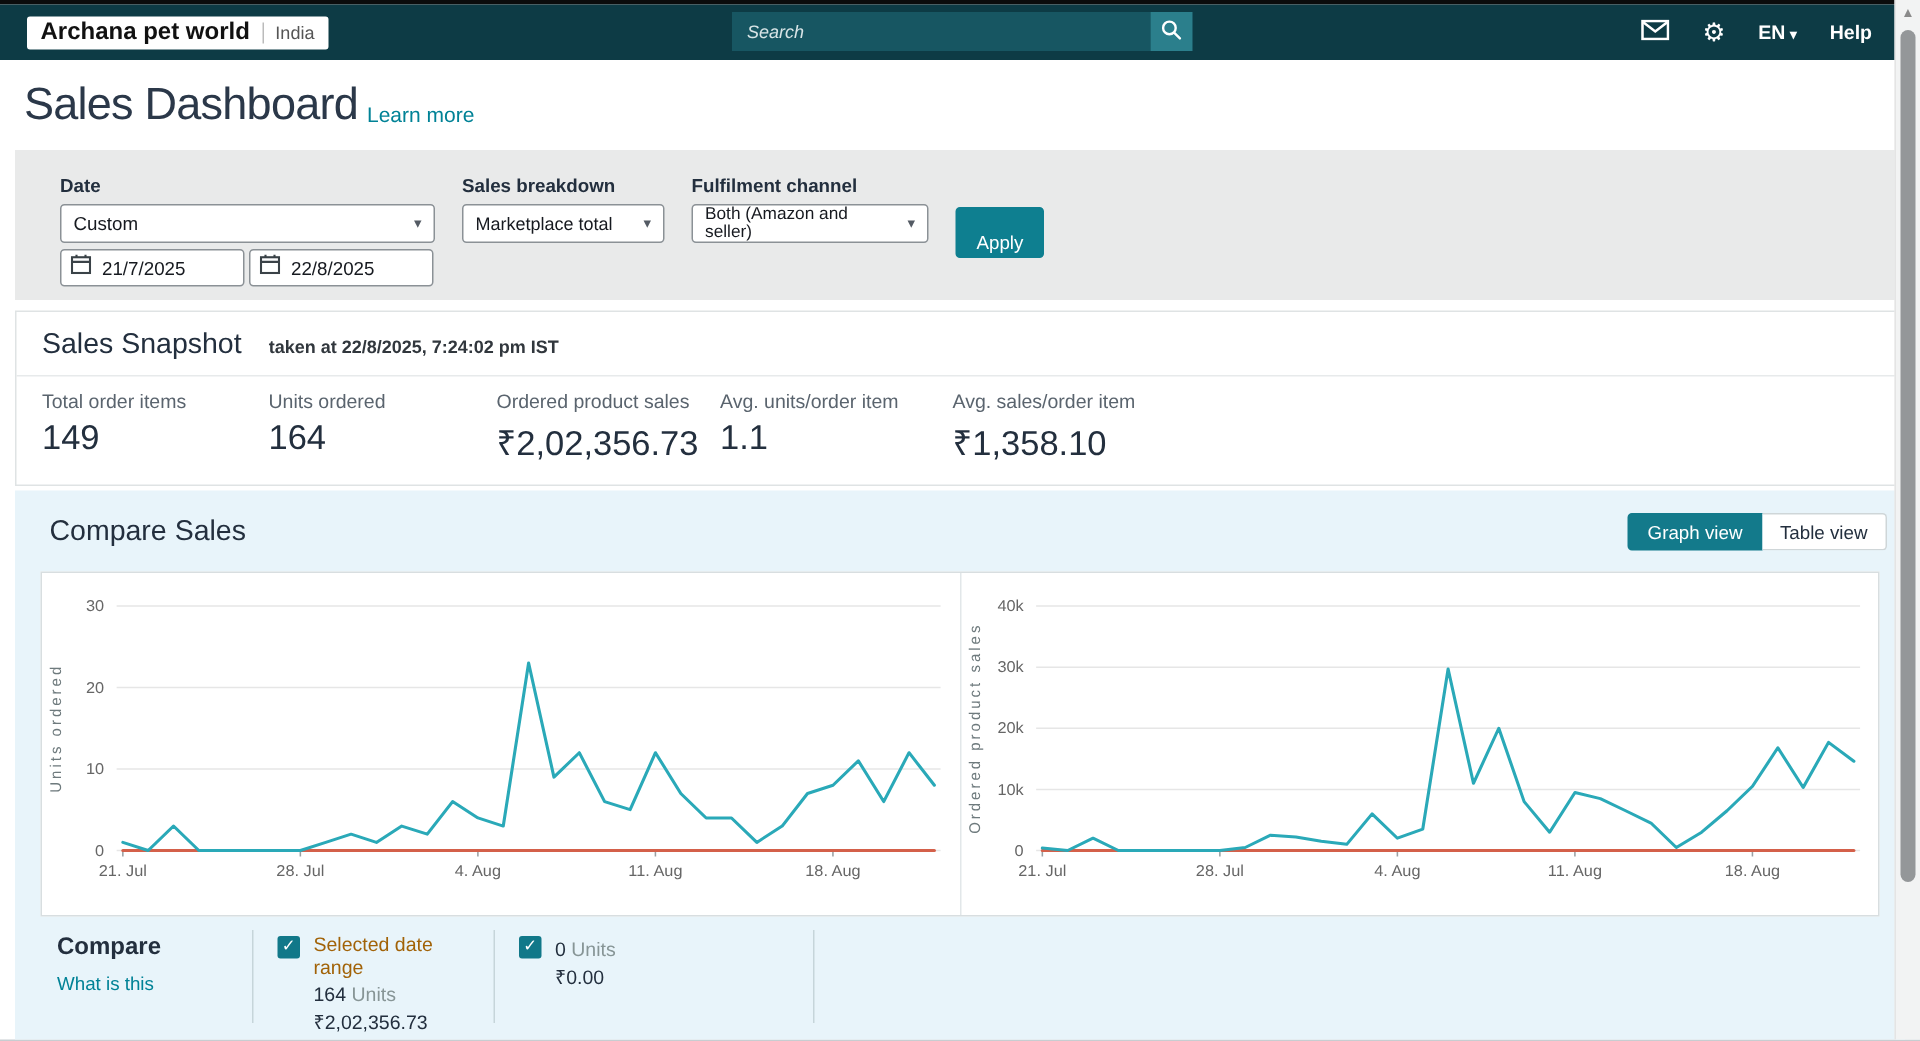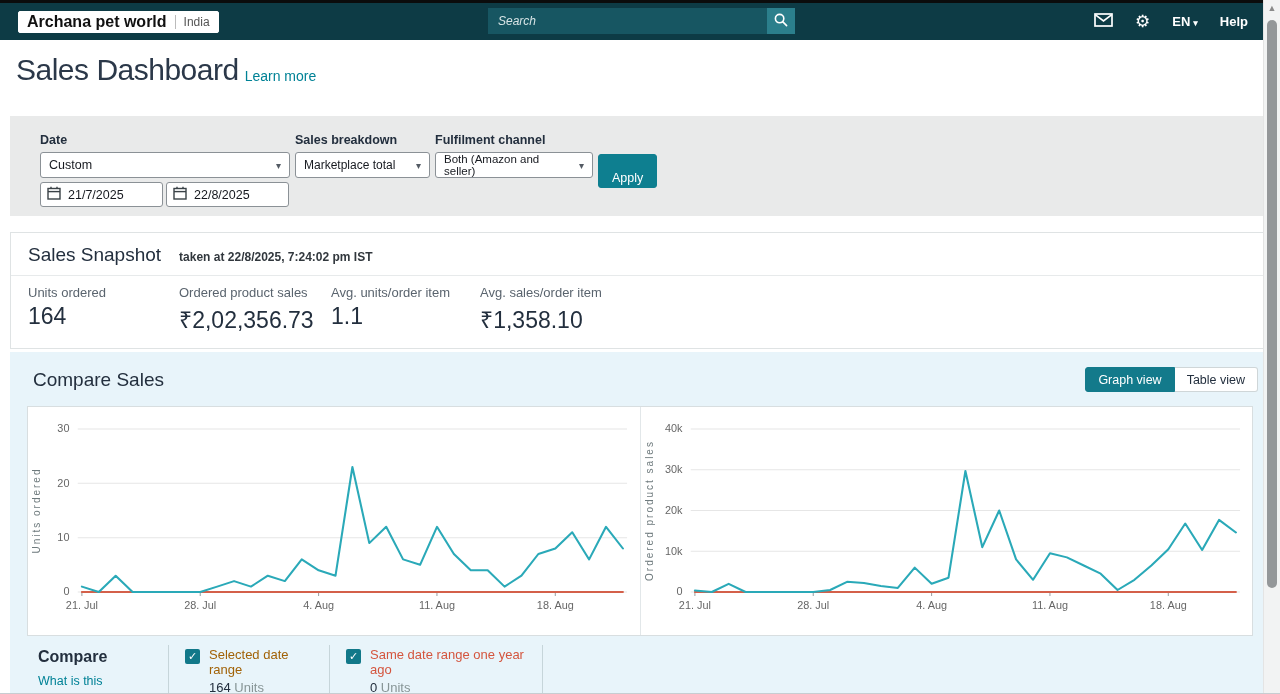--- a/index.html
+++ b/index.html
@@ -26,21 +26,21 @@
   
   .page-header { height:60px; display:flex; align-items:center; padding:0 28px 0 16px; }
   .page-title { font-size:30px; color:#2b3849; font-weight:normal; letter-spacing:-0.5px; }
   .learn-more { font-size:14px; color:#008296; margin:12px 0 0 6px; cursor:pointer; text-decoration:none; }
   .hdr-actions { margin-left:auto; display:flex; gap:9px; }
   .btn { border-radius:3px; font-size:13px; height:27px; padding:0 14px; cursor:pointer; font-family:"Liberation Sans",sans-serif; }
   .btn-secondary { background:#fff; border:1px solid #aab7ba; color:#0f7e8e; }
   .btn-primary { background:#0e7f90; border:1px solid #0e7f90; color:#fff; }
 
   
-  .filters { margin:16px 10px; height:100px; background:#e9eaea; padding:17px 0 0 30px; display:flex; gap:5px; }
+  .filters { margin:0 10px; height:100px; background:#e9eaea; padding:17px 0 0 30px; display:flex; gap:18px; }
   .fcol { display:flex; flex-direction:column; }
   .flabel { font-size:12.5px; font-weight:bold; color:#232f3e; margin-bottom:5px; }
   .select { background:#fff; border:1px solid #8b9196; border-radius:3px; height:26px; display:flex; align-items:center; justify-content:space-between; padding:0 8px; font-size:12.5px; color:#16191f; cursor:pointer; }
   .select .chev { font-size:10px; color:#545b64; margin-left:6px; }
   .daterow { display:flex; gap:3px; margin-top:4px; }
   .dateinput { width:123px; height:25px; background:#fff; border:1px solid #8b9196; border-radius:3px; display:flex; align-items:center; padding:0 6px; gap:7px; cursor:text; }
   .dateinput input { border:none; outline:none; width:80px; font-size:12.5px; color:#16191f; font-family:"Liberation Sans",sans-serif; }
   .btn-apply { background:#0e7f90; border:1px solid #0e7f90; color:#fff; height:25px; padding:16px 13px; border-radius:3px; font-size:12.5px; cursor:pointer; margin-top:21px; }
 
   
@@ -178,20 +178,24 @@
     </div>
     <button class="btn-apply">Apply</button>
   </div>
 
   <div class="snapshot">
     <div class="snap-head">
       <span class="snap-title">Sales Snapshot</span>
       <span class="snap-taken">taken at 22/8/2025, 7:24:02 pm IST</span>
     </div>
     <div class="stats">
+      <div class="stat">
+        <span class="stat-label">Total order items</span>
+        <span class="stat-value">149</span>
+      </div>
       <div class="stat">
         <span class="stat-label">Units ordered</span>
         <span class="stat-value">164</span>
       </div>
       <div class="stat">
         <span class="stat-label">Ordered product sales</span>
         <span class="stat-value">₹2,02,356.73</span>
       </div>
       <div class="stat">
         <span class="stat-label">Avg. units/order item</span>
@@ -275,21 +279,20 @@
         <div class="li-texts">
           <span class="li-label teal">Selected date range</span>
           <span class="li-units"><span>164</span> <span class="suffix">Units</span></span>
           <span class="li-amount">₹2,02,356.73</span>
         </div>
       </div>
       <div class="vdiv"></div>
       <div class="legend-item w2">
         <span class="checkbox"><span>✓</span></span>
         <div class="li-texts">
-          <span class="li-label red">Same date range one year ago</span>
           <span class="li-units"><span>0</span> <span class="suffix">Units</span></span>
           <span class="li-amount">₹0.00</span>
         </div>
       </div>
       <div class="vdiv"></div>
     </div>
   </div>
 
   <div class="scrollbar">
     <span class="sb-arrow">▲</span>

